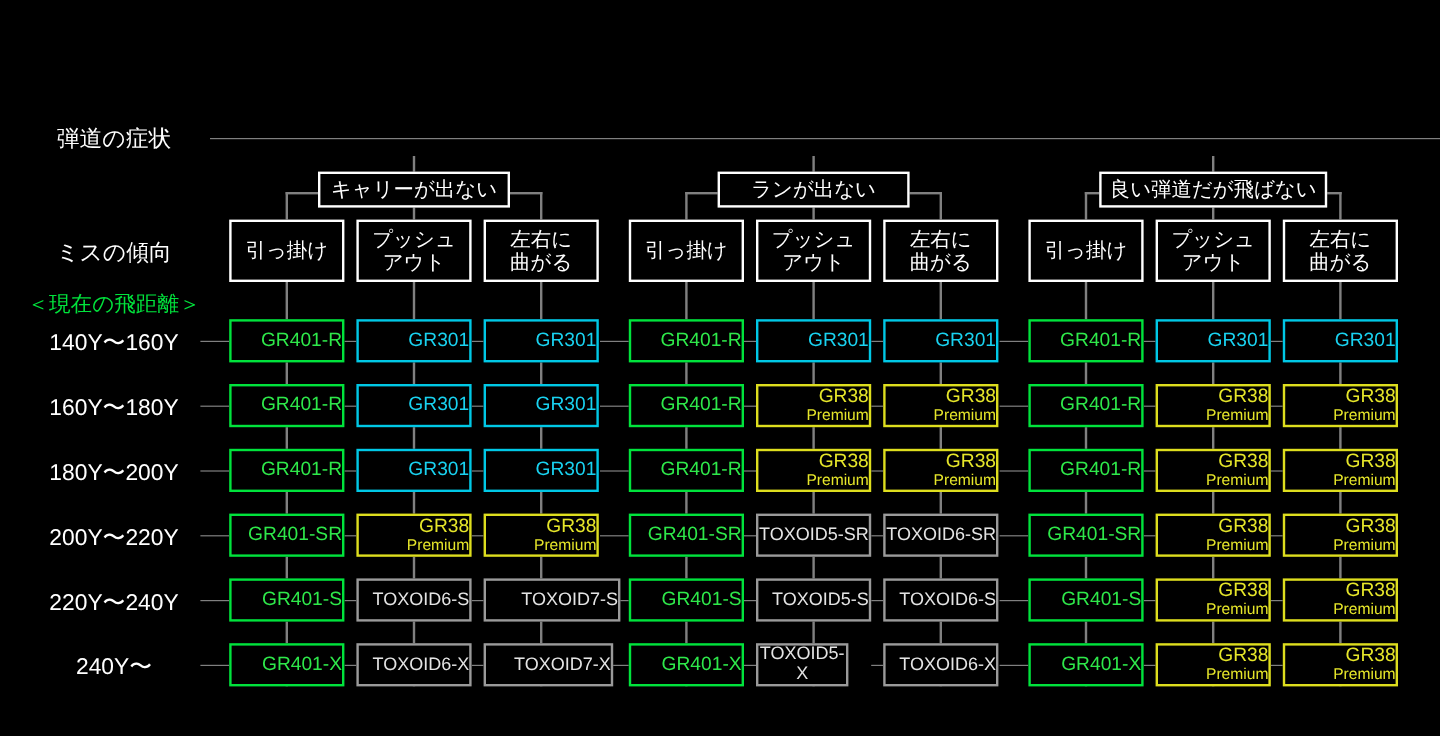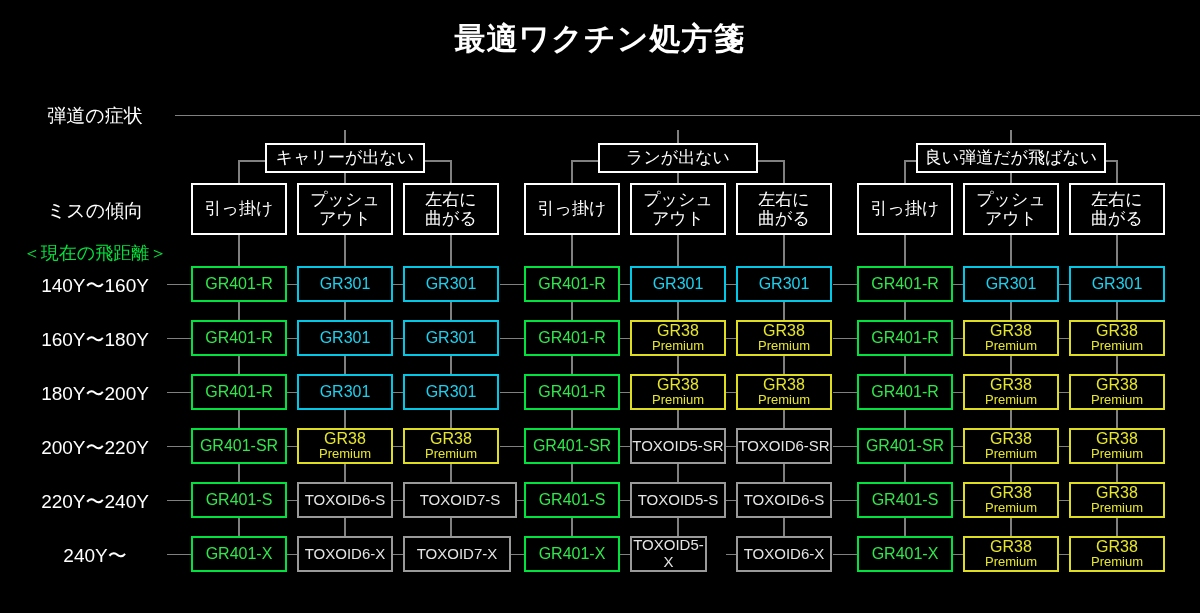--- a/index.html
+++ b/index.html
@@ -69,37 +69,37 @@
     height: 52px;
     z-index: 3;
   }
   
   .cell {
     height: 36px;
     border: 2px solid #888888;
     color: #dcdcdc;
     font-size: 16px;
     z-index: 3;
+    align-items: flex-end;
   }
   .cell .main { font-size: 16px; }
   .cell .sub  { font-size: 13px; margin-top: -1px; }
 
   .cell.green  { border-color: #00e33c; color: #2ee84a; }
   .cell.cyan   { border-color: #00c8e6; color: #19d2f0; }
   .cell.yellow { border-color: #dede1e; color: #e6e62a; }
   .cell.yellow .main { font-size: 16px; }
   .cell.gray   { border-color: #9a9a9a; color: #e4e4e4; }
   .cell.gray .main { font-size: 15px; }
 </style>
 </head>
 <body>
 
 <div id="root">
 
-  <div class="title">最適ワクチン処方箋</div>
 
   <div class="side-label symptom">弾道の症状</div>
   <div class="side-label tendency">ミスの傾向</div>
   <div class="side-label distance">＜現在の飛距離＞</div>
 
   <div id="lines">
       <div class="line h" style="left: 175px; top: 115px; width: 1025px; height: 1px;"></div>
       <div class="line v" style="left: 344px; top: 130px; height: 30px;"></div>
       <div class="line h2" style="left: 238px; top: 160px; width: 214px; height: 2px;"></div>
       <div class="line v" style="left: 238px; top: 160px; height: 23px;"></div>

